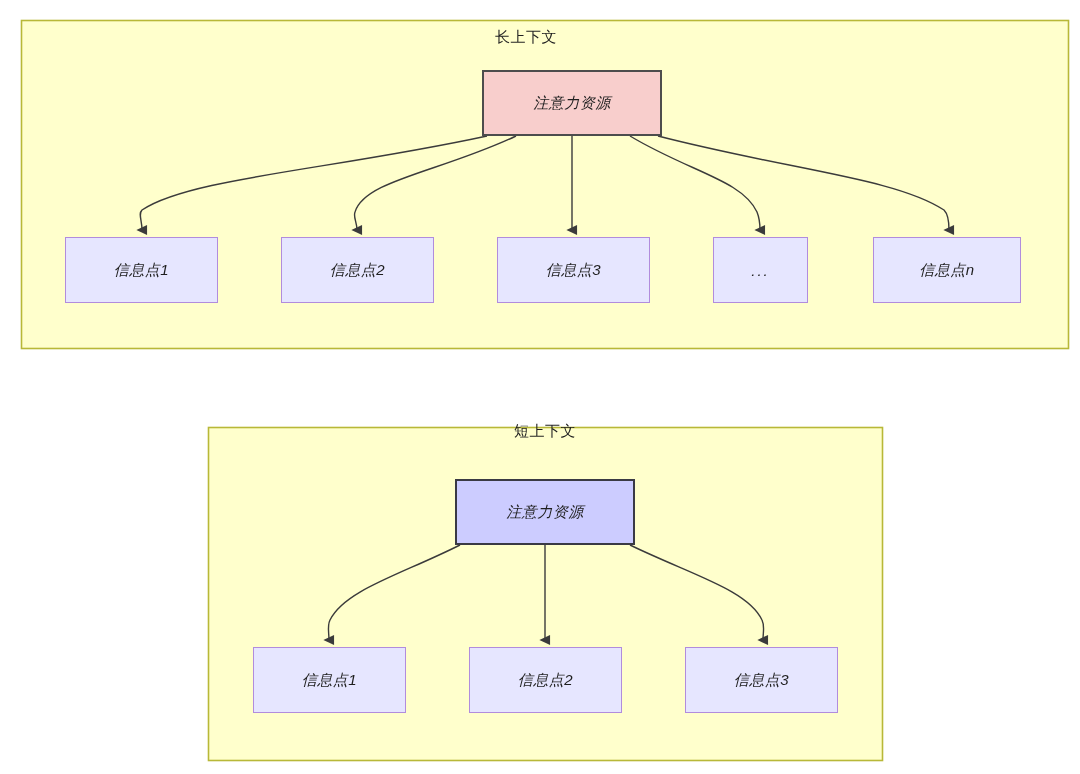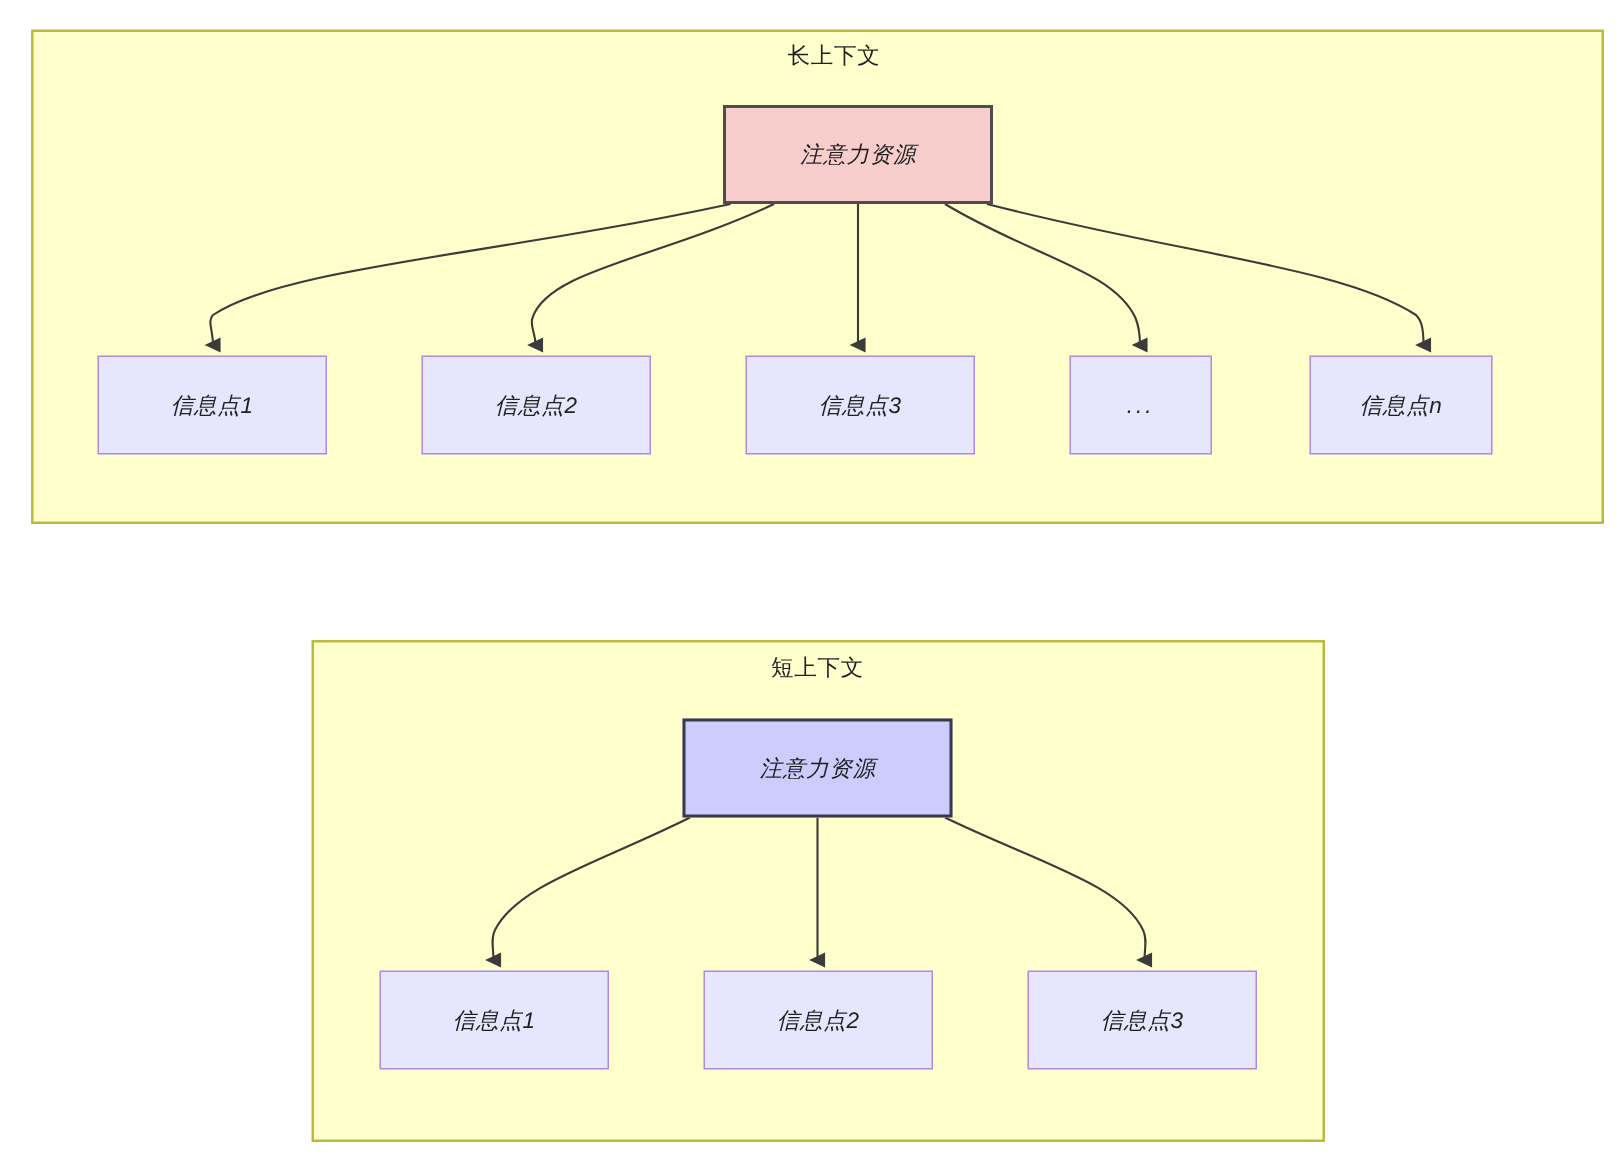--- a/index.html
+++ b/index.html
@@ -76,25 +76,25 @@
       <path d="M 572 136 L 572 230" fill="none" stroke="#3b3b3b" stroke-width="1.4" marker-end="url(#arrowhead)"></path>
       <path d="M 630 136 C 690 172 742 180 757 212 C 759 217 760 222 760 230" fill="none" stroke="#3b3b3b" stroke-width="1.4" marker-end="url(#arrowhead)"></path>
       <path d="M 658 136 C 790 170 895 178 944 210 C 948 214 949 220 949 230" fill="none" stroke="#3b3b3b" stroke-width="1.4" marker-end="url(#arrowhead)"></path>
       <path d="M 460 545 C 400 575 345 590 330 620 C 327 626 329 632 329 640" fill="none" stroke="#3b3b3b" stroke-width="1.4" marker-end="url(#arrowhead)"></path>
       <path d="M 545 545 L 545 640" fill="none" stroke="#3b3b3b" stroke-width="1.4" marker-end="url(#arrowhead)"></path>
       <path d="M 630 545 C 692 575 748 590 762 620 C 765 626 763 632 763 640" fill="none" stroke="#3b3b3b" stroke-width="1.4" marker-end="url(#arrowhead)"></path>
     </g>
 </svg>
 
 <div id="overlay">
-    <div class="panel-title" style="left: 556px; top: 28px;">长上下文</div>
+    <div class="panel-title" style="left: 526px; top: 28px;">长上下文</div>
     <div class="node attention-long" style="left: 482px; top: 70px; width: 180px; height: 66px;">注意力资源</div>
     <div class="node info" style="left: 65px; top: 237px; width: 153px; height: 66px;">信息点1</div>
     <div class="node info" style="left: 281px; top: 237px; width: 153px; height: 66px;">信息点2</div>
     <div class="node info" style="left: 497px; top: 237px; width: 153px; height: 66px;">信息点3</div>
     <div class="node info ellipsis" style="left: 713px; top: 237px; width: 95px; height: 66px;">...</div>
-    <div class="node info" style="left: 873px; top: 237px; width: 122px; height: 66px;">信息点n</div>
-    <div class="panel-title" style="left: 545px; top: 436px;">短上下文</div>
+    <div class="node info" style="left: 873px; top: 237px; width: 148px; height: 66px;">信息点n</div>
+    <div class="panel-title" style="left: 545px; top: 422px;">短上下文</div>
     <div class="node attention-short" style="left: 455px; top: 479px; width: 180px; height: 66px;">注意力资源</div>
     <div class="node info" style="left: 253px; top: 647px; width: 153px; height: 66px;">信息点1</div>
     <div class="node info" style="left: 469px; top: 647px; width: 153px; height: 66px;">信息点2</div>
     <div class="node info" style="left: 685px; top: 647px; width: 153px; height: 66px;">信息点3</div>
   </div>
 
 </body></html>

